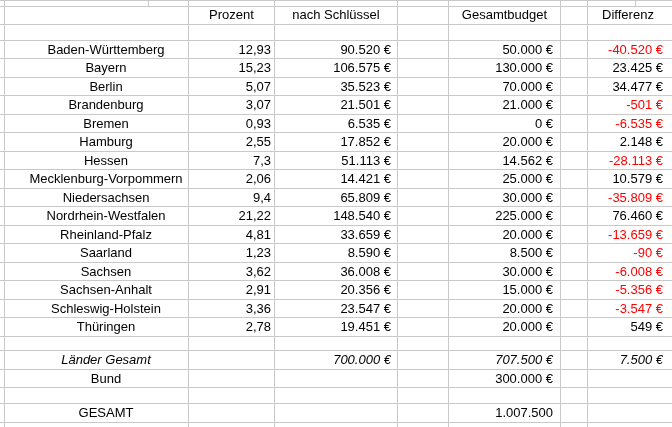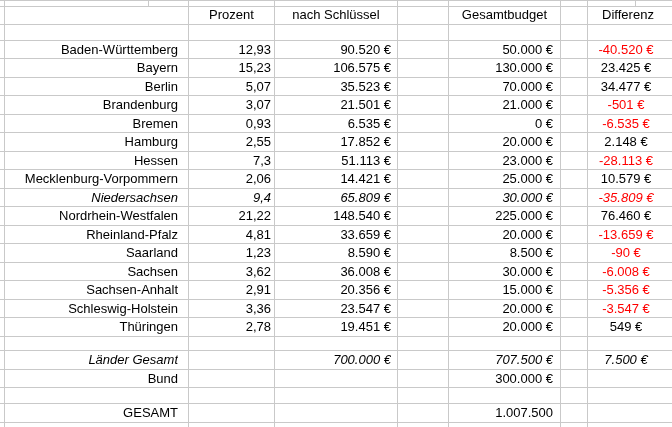--- a/index.html
+++ b/index.html
@@ -10,25 +10,25 @@
     font-family:"Liberation Sans","DejaVu Sans",sans-serif;
     font-size:13px;
     color:#000;
     overflow:hidden;
   }
   .hline{position:absolute;left:0;width:672px;height:1px;background:#c9c9c9;}
   .vline{position:absolute;top:0;width:1px;height:427px;background:#c9c9c9;}
   .vline.sliver{height:6px;}
   .row{position:absolute;left:0;width:672px;height:19px;}
   .cell{position:absolute;top:0;height:19px;line-height:19px;white-space:nowrap;overflow:hidden;}
-  .cell.name{left:0;width:178px;text-align:right;}
+  .cell.name{left:17px;width:178px;text-align:center;}
   .cell.prozent{left:190px;width:81px;text-align:right;}
   .cell.schluessel{left:276px;width:115px;text-align:right;}
   .cell.budget{left:450px;width:103px;text-align:right;}
-  .cell.differenz{left:589px;width:74px;text-align:center;}
+  .cell.differenz{left:589px;width:74px;text-align:right;}
   .cell.neg{color:#ff0000;}
   .hdr{position:absolute;height:18px;line-height:18px;top:6px;text-align:center;white-space:nowrap;}
   .hdr.prozent{left:189px;width:85px;}
   .hdr.schluessel{left:275px;width:122px;}
   .hdr.budget{left:449px;width:111px;}
   .hdr.differenz{left:588px;width:80px;}
 </style>
 </head>
 <body>
 
@@ -79,31 +79,31 @@
         <div class="cell name">Hamburg</div>
         <div class="cell prozent">2,55</div>
         <div class="cell schluessel">17.852 €</div>
         <div class="cell budget">20.000 €</div>
         <div class="cell differenz">2.148 €</div>
       </div>
       <div class="row" style="top: 150.5px;">
         <div class="cell name">Hessen</div>
         <div class="cell prozent">7,3</div>
         <div class="cell schluessel">51.113 €</div>
-        <div class="cell budget">23.000 €</div>
+        <div class="cell budget">14.562 €</div>
         <div class="cell differenz neg">-28.113 €</div>
       </div>
       <div class="row" style="top: 169px;">
         <div class="cell name">Mecklenburg-Vorpommern</div>
         <div class="cell prozent">2,06</div>
         <div class="cell schluessel">14.421 €</div>
         <div class="cell budget">25.000 €</div>
         <div class="cell differenz">10.579 €</div>
       </div>
-      <div class="row" style="top: 187.5px; font-style: italic;">
+      <div class="row" style="top: 187.5px;">
         <div class="cell name">Niedersachsen</div>
         <div class="cell prozent">9,4</div>
         <div class="cell schluessel">65.809 €</div>
         <div class="cell budget">30.000 €</div>
         <div class="cell differenz neg">-35.809 €</div>
       </div>
       <div class="row" style="top: 206px;">
         <div class="cell name">Nordrhein-Westfalen</div>
         <div class="cell prozent">21,22</div>
         <div class="cell schluessel">148.540 €</div>

